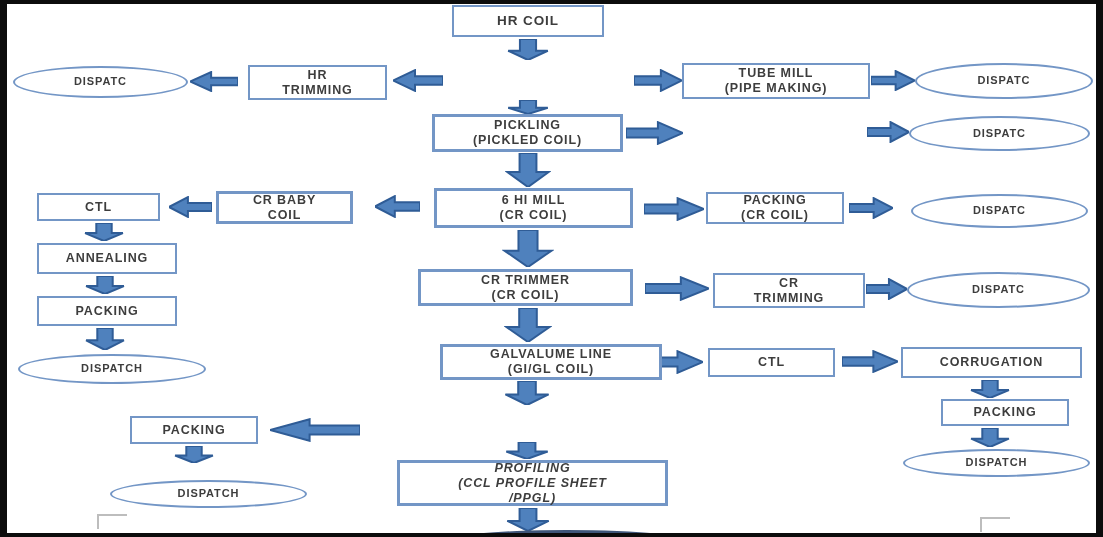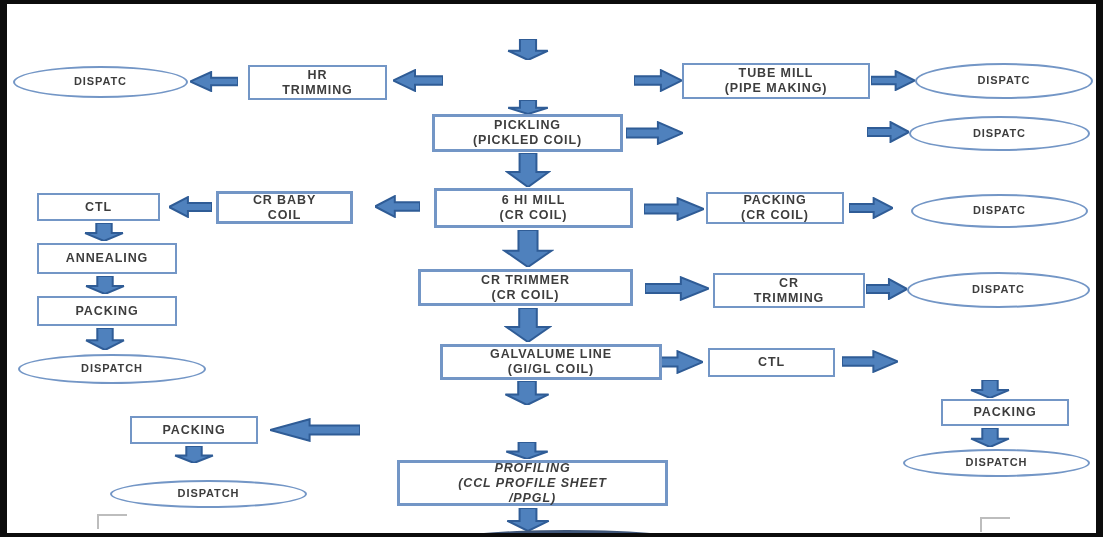--- a/index.html
+++ b/index.html
@@ -40,20 +40,21 @@
 </head>
 <body style="--arrow-fill: #4f81bd; --arrow-stroke: #2f5c96; --box-border: #7396c6; --text-color: #3d3d3d;">
 
 <div class="page">
 
   <div class="frame top"></div>
   <div class="frame bottom"></div>
   <div class="frame left"></div>
   <div class="frame right"></div>
 
+  <div class="node" style="left:452px;top:5px;width:152px;height:32px;font-size:13.5px;">HR COIL</div>
 
   <div class="node ellipse" style="left:13px;top:66px;width:175px;height:32px;">DISPATC</div>
   <div class="node" style="left:248px;top:65px;width:139px;height:35px;">HR
 TRIMMING</div>
   <div class="node" style="left:682px;top:63px;width:188px;height:36px;">TUBE MILL
 (PIPE MAKING)</div>
   <div class="node ellipse" style="left:915px;top:63px;width:178px;height:36px;">DISPATC</div>
 
   <div class="node b3" style="left:432px;top:114px;width:191px;height:38px;">PICKLING
 (PICKLED COIL)</div>
@@ -74,20 +75,21 @@
 
   <div class="node b3" style="left:418px;top:269px;width:215px;height:37px;">CR TRIMMER
 (CR COIL)</div>
   <div class="node" style="left:713px;top:273px;width:152px;height:35px;">CR
 TRIMMING</div>
   <div class="node ellipse" style="left:907px;top:272px;width:183px;height:36px;">DISPATC</div>
 
   <div class="node b3" style="left:417px;top:344px;width:222px;height:36px;margin-left:23px;">GALVALUME LINE
 (GI/GL COIL)</div>
   <div class="node" style="left:708px;top:348px;width:127px;height:29px;">CTL</div>
+  <div class="node" style="left:901px;top:347px;width:181px;height:31px;">CORRUGATION</div>
   <div class="node" style="left:941px;top:399px;width:128px;height:27px;">PACKING</div>
   <div class="node ellipse" style="left:903px;top:449px;width:187px;height:28px;">DISPATCH</div>
 
   <div class="node" style="left:130px;top:416px;width:128px;height:28px;">PACKING</div>
   <div class="node ellipse" style="left:110px;top:480px;width:197px;height:28px;">DISPATCH</div>
 
   <div class="node b3" style="left:397px;top:460px;width:271px;height:46px;font-style:italic;">PROFILING
 (CCL PROFILE SHEET
 /PPGL)</div>
 

